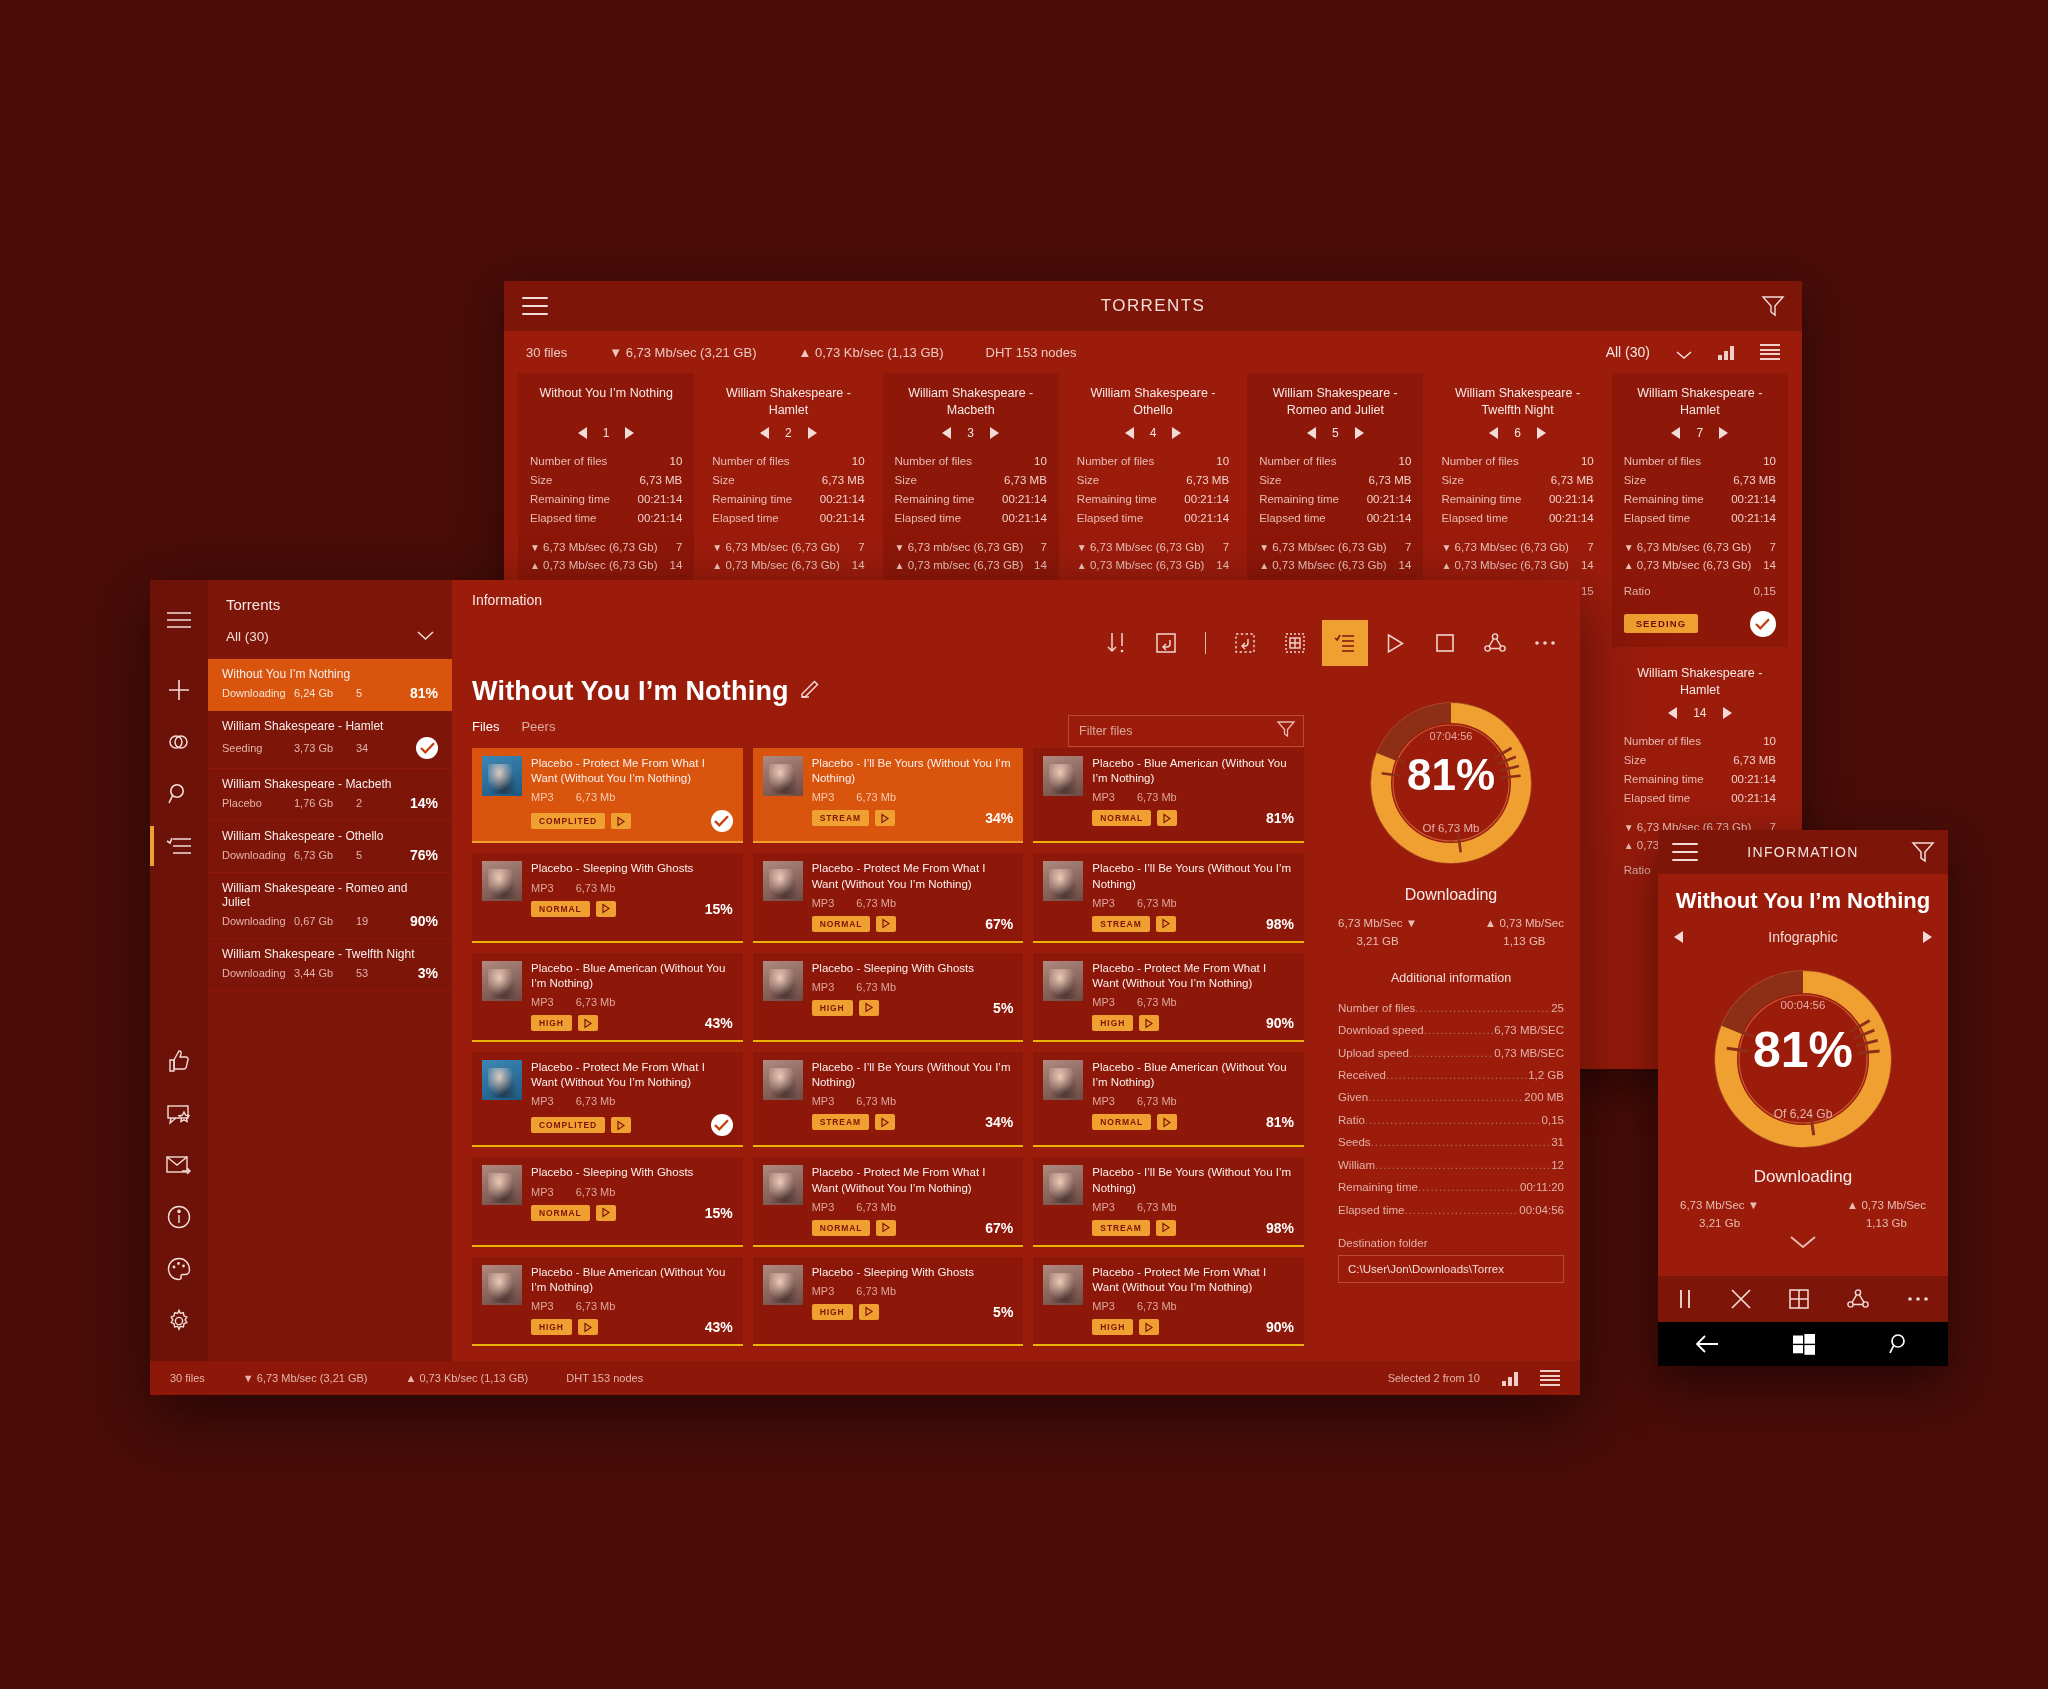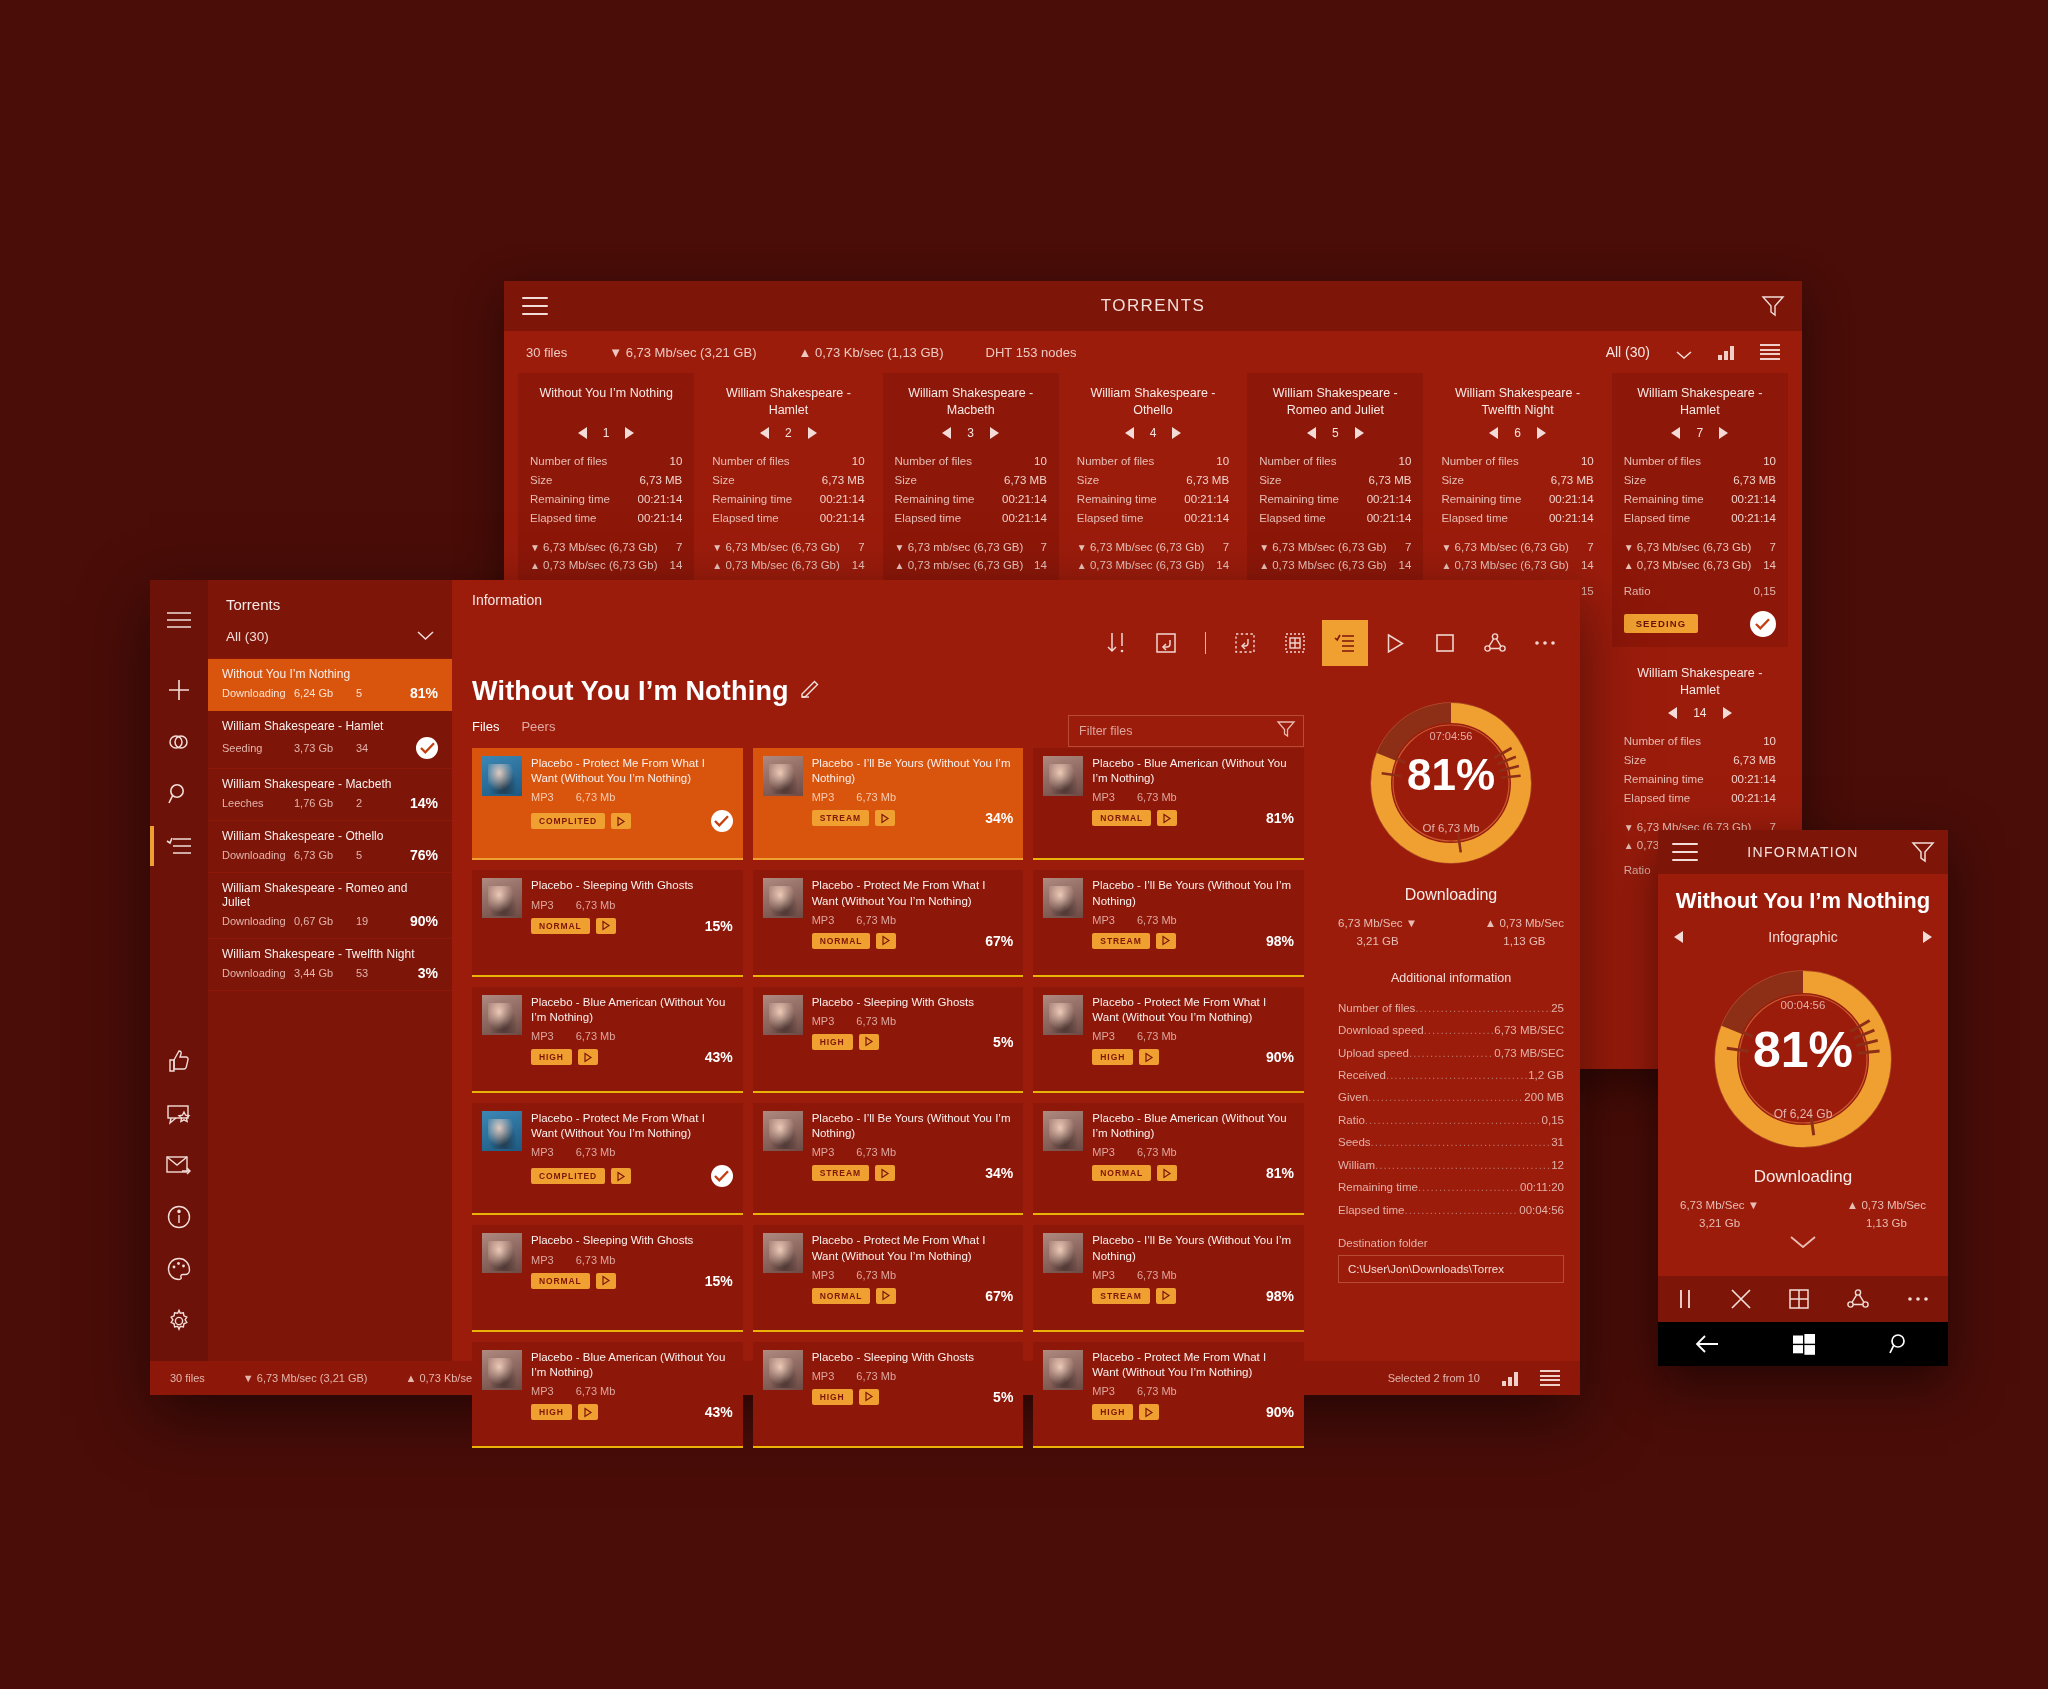--- a/index.html
+++ b/index.html
@@ -120,21 +120,21 @@
   .fp-tab { font-size: 13px; color: #e0aaa1; cursor: pointer; }
   .fp-tab.on { color: #fff; }
   .fp-search { position: absolute; right: 0; top: -4px; width: 236px; height: 32px;
                border: 1px solid #b84a36; display: flex; align-items: center;
                padding: 0 8px 0 10px; }
   .fp-search input { background: transparent; border: 0; outline: 0; flex: 1; min-width: 0;
                      color: #f5e0db; font-size: 12.5px; font-family: inherit; }
   .fp-search input::placeholder { color: #dca79e; }
 
   .grid { display: grid; grid-template-columns: repeat(3, 1fr); gap: 10px; }
-  .fcell { background: #8d1709; padding: 8px 10px 26px; display: flex; gap: 9px;
+  .fcell { background: #8d1709; padding: 8px 10px 9px; display: flex; gap: 9px;
            position: relative; border-bottom: 2px solid #eab308; min-height: 84px; }
   .fcell.sel { background: #d9540d; border-bottom-color: #f0a030; }
   .thumb { width: 40px; height: 40px; flex: none; background: linear-gradient(160deg,#b08a80,#6d4a44);
            position: relative; overflow: hidden; }
   .thumb.blue { background: linear-gradient(160deg,#3d87b5,#1d5a82); }
   .thumb::after { content:''; position:absolute; left:6px; top:8px; width:28px; height:30px;
                   background: radial-gradient(ellipse at 40% 30%, rgba(255,220,200,.85), rgba(255,220,200,0) 60%),
                               radial-gradient(ellipse at 55% 75%, rgba(30,20,20,.55), rgba(30,20,20,0) 65%); }
   .fc-body { flex: 1; min-width: 0; }
   .fc-name { font-size: 11.5px; color: #fbf0ed; line-height: 1.32; }
@@ -713,21 +713,21 @@
                 <span class="tr-tick">
                   <svg width="15" height="12" viewBox="0 0 15 12">
                     <path d="M1 6l4.3 4.3L14 1.3" fill="none" stroke="#c43f10" stroke-width="2.3"></path>
                   </svg>
                 </span>
               </div>
             </div>
             <div class="torrow">
               <div class="tr-name">William Shakespeare - Macbeth</div>
               <div class="tr-meta">
-                <span class="st">Leeches</span>
+                <span class="st">Placebo</span>
                 <span class="sz">1,76 Gb</span>
                 <span class="pr">2</span>
                 <span class="pc">14%</span>
               </div>
             </div>
             <div class="torrow">
               <div class="tr-name">William Shakespeare - Othello</div>
               <div class="tr-meta">
                 <span class="st">Downloading</span>
                 <span class="sz">6,73 Gb</span>

